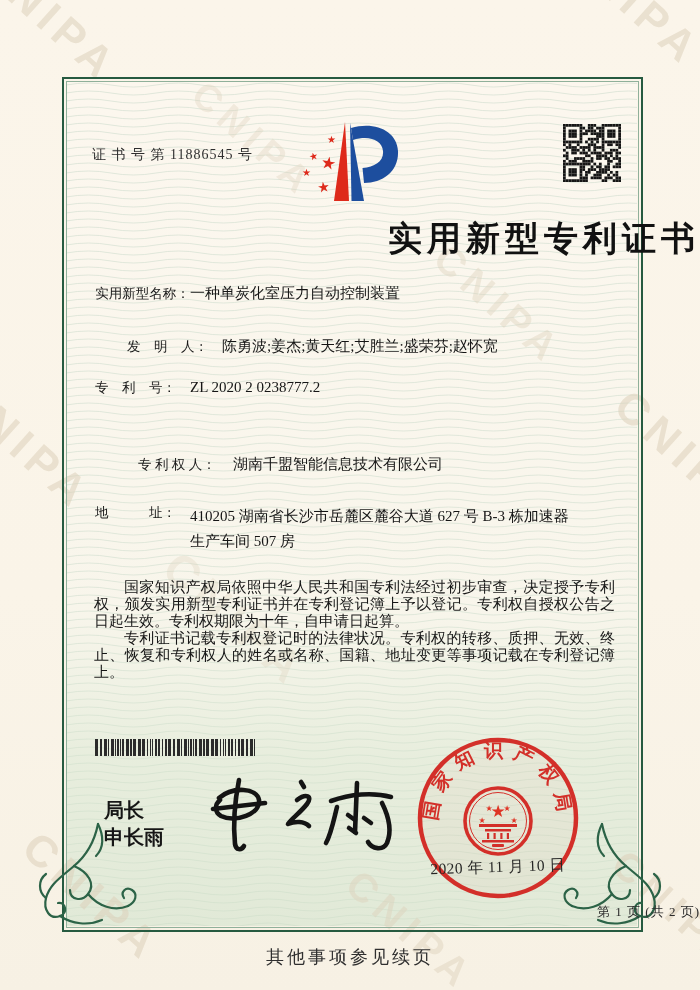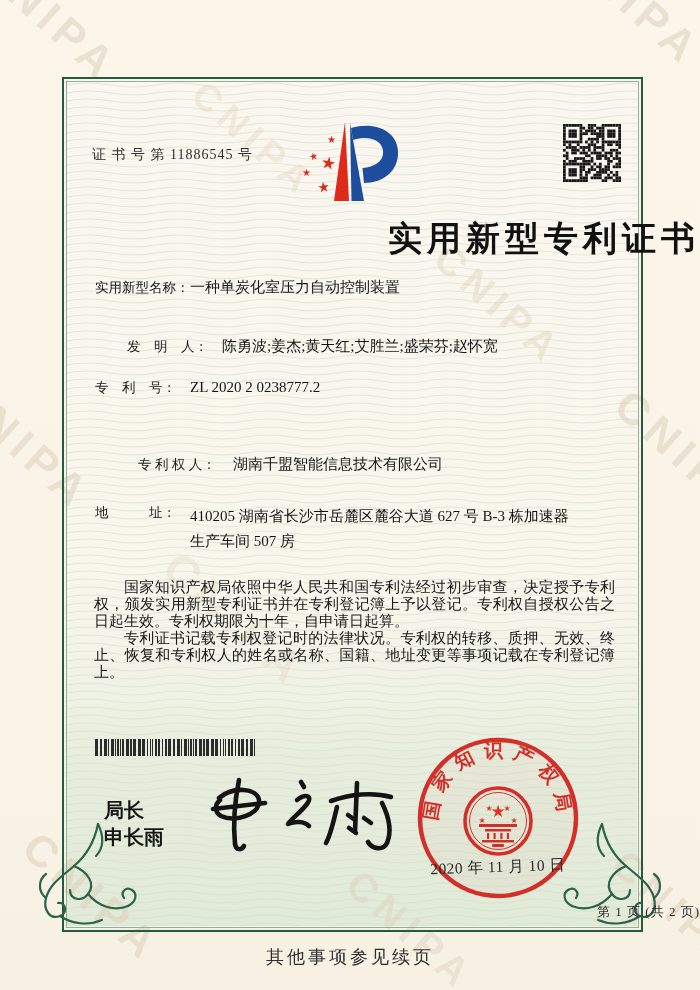--- a/index.html
+++ b/index.html
@@ -397,21 +397,21 @@
         <rect x="21.6" y="54" width="2.7" height="2.7" fill="#151515"></rect>
         <rect x="37.800000000000004" y="54" width="2.7" height="2.7" fill="#151515"></rect>
         <rect x="40.5" y="54" width="2.7" height="2.7" fill="#151515"></rect>
         <rect x="48.6" y="54" width="2.7" height="2.7" fill="#151515"></rect>
         <rect x="51.300000000000004" y="54" width="2.7" height="2.7" fill="#151515"></rect>
         <rect x="54" y="54" width="2.7" height="2.7" fill="#151515"></rect>
       </svg>
 
     <div class="title">实用新型专利证书</div>
 
-    <div class="frow" style="top:278px;">
+    <div class="frow" style="top:284px;text-align:center;">
       <span class="flabel">实用新型名称：</span><span class="fvalue">一种单炭化室压力自动控制装置</span>
     </div>
     <div class="frow" style="top:337px;margin-left:32px;">
       <span class="flabel">发　明　人：</span><span class="fvalue">陈勇波;姜杰;黄天红;艾胜兰;盛荣芬;赵怀宽</span>
     </div>
     <div class="frow" style="top:379px;">
       <span class="flabel">专　利　号：</span><span class="fvalue">ZL 2020 2 0238777.2</span>
     </div>
     <div class="frow" style="top:455px;margin-left:43px;">
       <span class="flabel">专 利 权 人：</span><span class="fvalue">湖南千盟智能信息技术有限公司</span>

